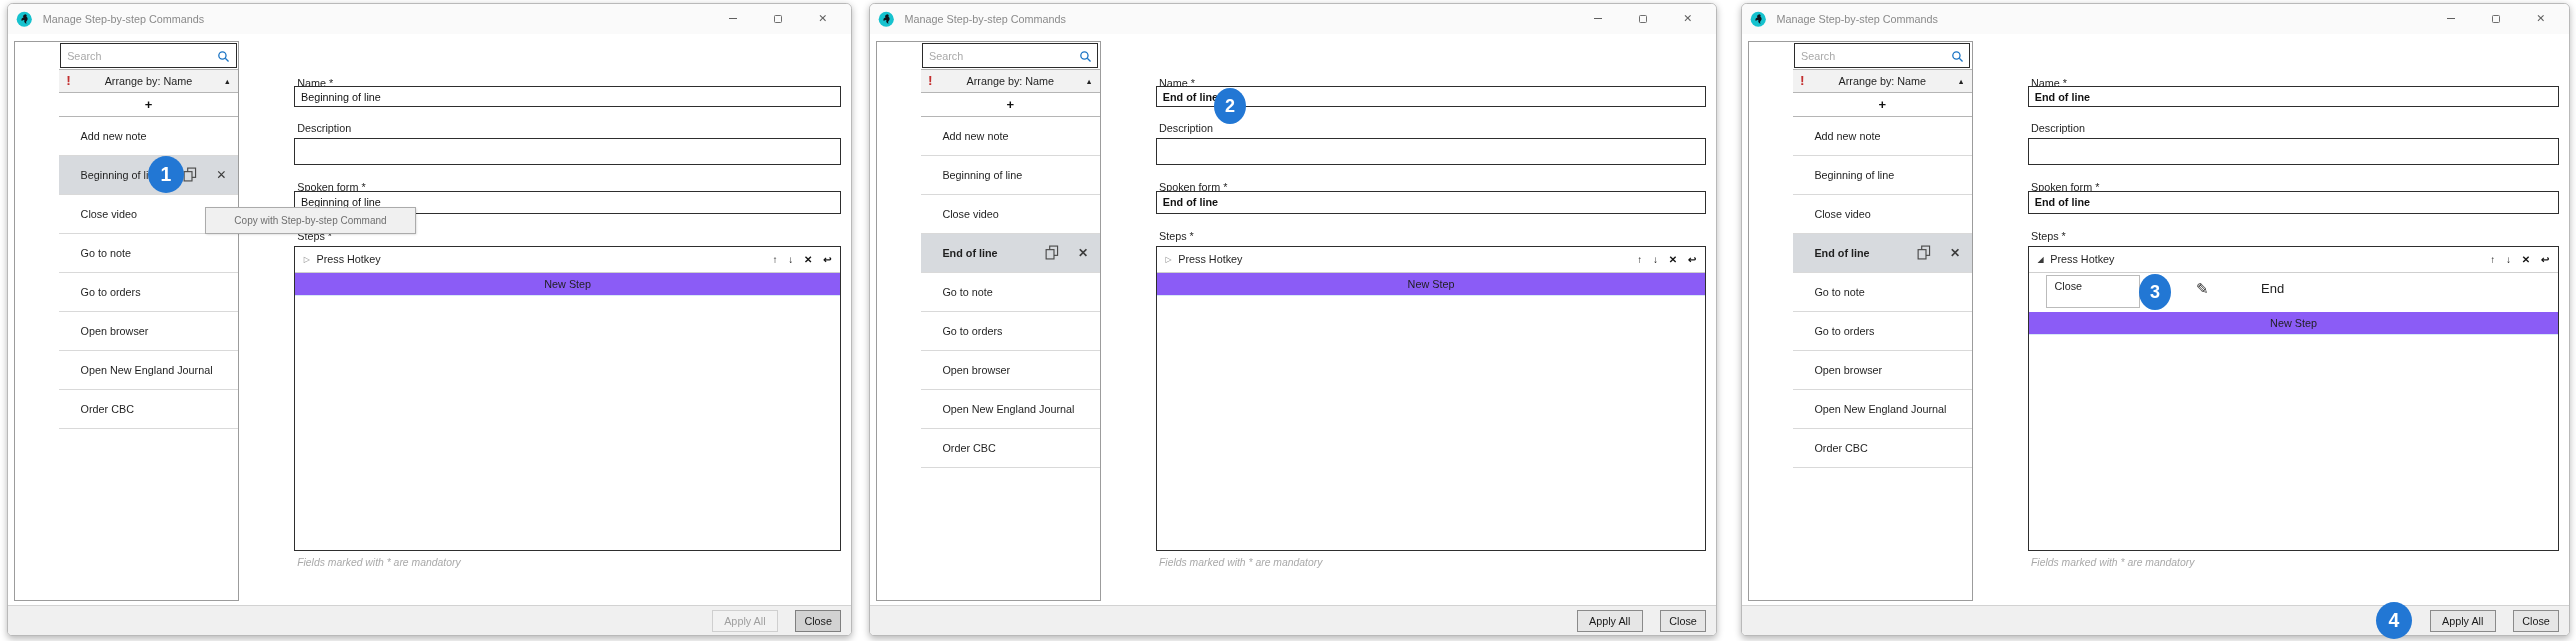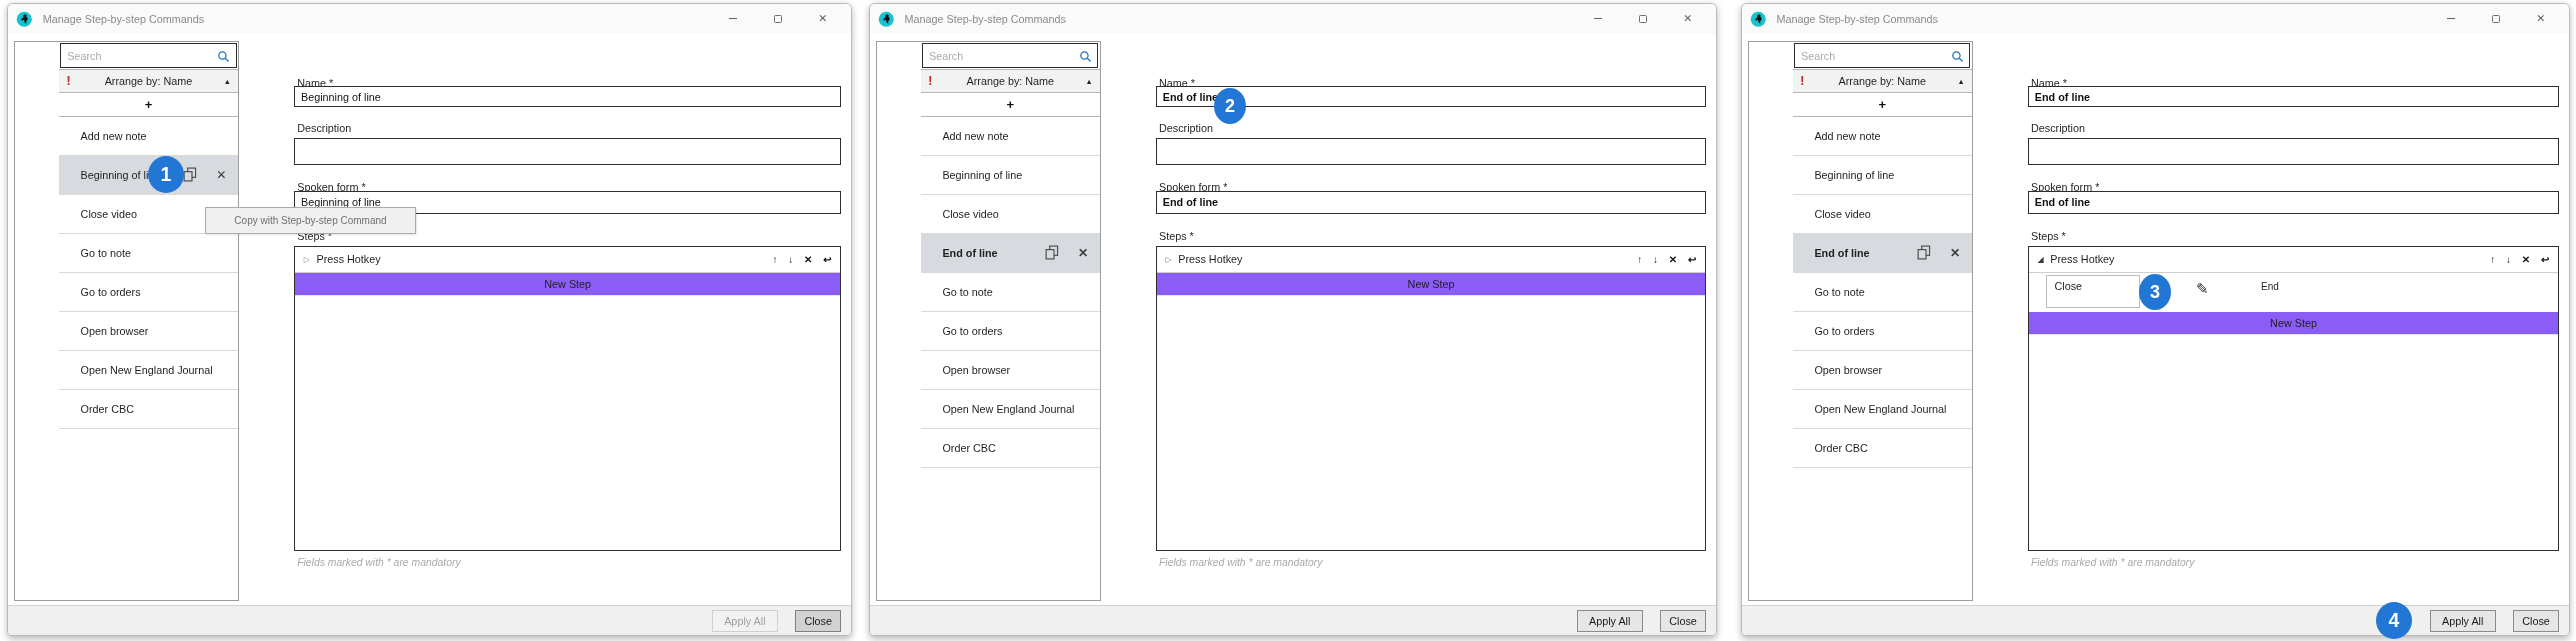--- a/index.html
+++ b/index.html
@@ -53,21 +53,21 @@
   .exp-tri { font-size:8px; color:#8a8a8a; margin-right:6.5px; }
   .exp-tri.open { color:#3a3a3a; }
   .step-title { font-size:10.8px; color:#1f1f1f; }
   .step-actions { margin-left:auto; display:flex; gap:10.8px; font-size:10px; font-weight:700; color:#111; }
   .new-step { height:23px; background:#8b5cf6; border-bottom:0.7px solid #d7e8f6; display:flex;
               align-items:center; justify-content:center; font-size:10.8px; color:#1f1f1f; }
   .step-detail { position:relative; height:39px; }
   .hk-cell { position:absolute; left:17.3px; top:2.2px; width:94px; height:33px; border:0.7px solid #bbb;
              display:flex; align-items:flex-start; padding:4.3px 0 0 7.2px; font-size:10.8px; color:#1f1f1f; }
   .pencil { position:absolute; left:167px; top:7.2px; font-size:15px; color:#2b2b2b; }
-  .hk-val { position:absolute; left:232px; top:8.6px; font-size:10px; color:#1f1f1f; }
+  .hk-val { position:absolute; left:232px; top:8.6px; font-size:13px; color:#1f1f1f; }
 
   .mandatory { position:absolute; left:289px; top:553px; font-size:10.4px; font-style:italic; color:#a9a9a9; }
 
   .bottom-bar { position:absolute; left:0; right:0; top:601px; height:32px; background:#f0f0f0;
                 border-top:0.7px solid #d2d2d2; display:flex; align-items:center; justify-content:flex-end;
                 gap:17.3px; padding-right:10px; border-radius:0 0 4.3px 4.3px; }
   .btn { height:22px; font-size:10.8px; font-family:"Liberation Sans",sans-serif; display:flex; align-items:center;
          justify-content:center; border:0.7px solid #8a8a8a; background:#e6e6e6; color:#1a1a1a; }
   .btn.apply { min-width:66px; padding:0 8.6px; }
   .btn.closeb { min-width:46px; }

